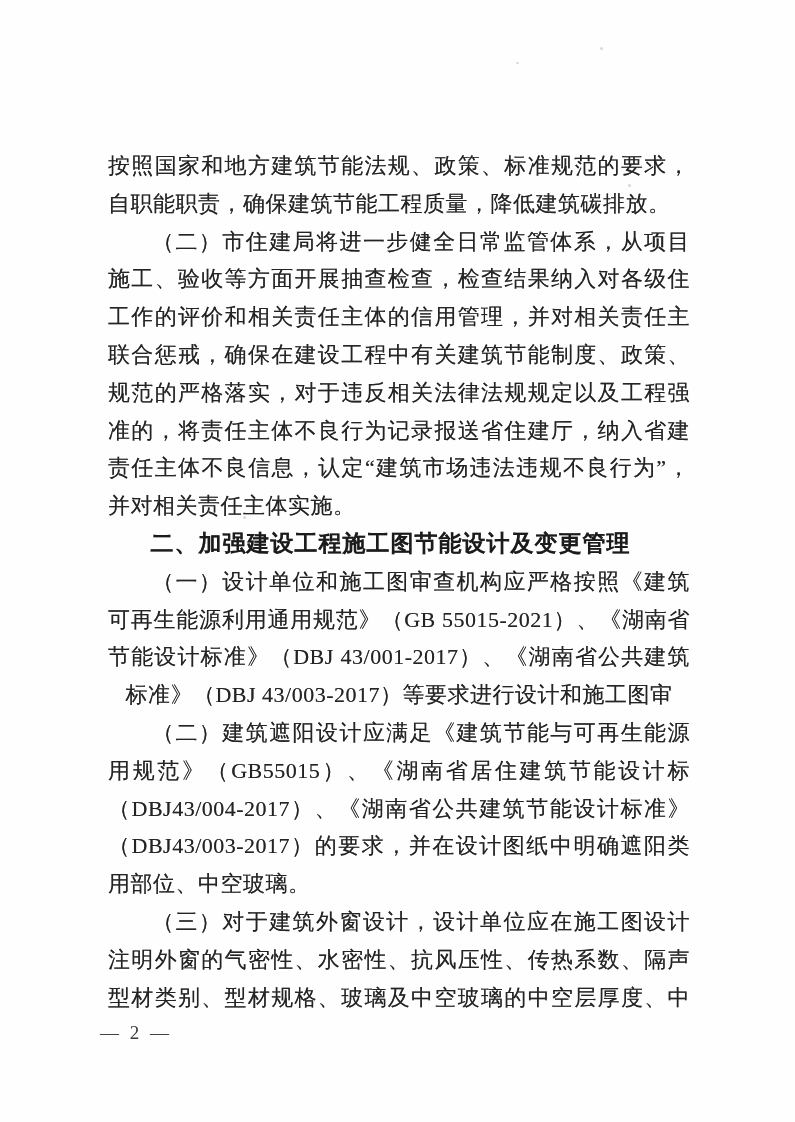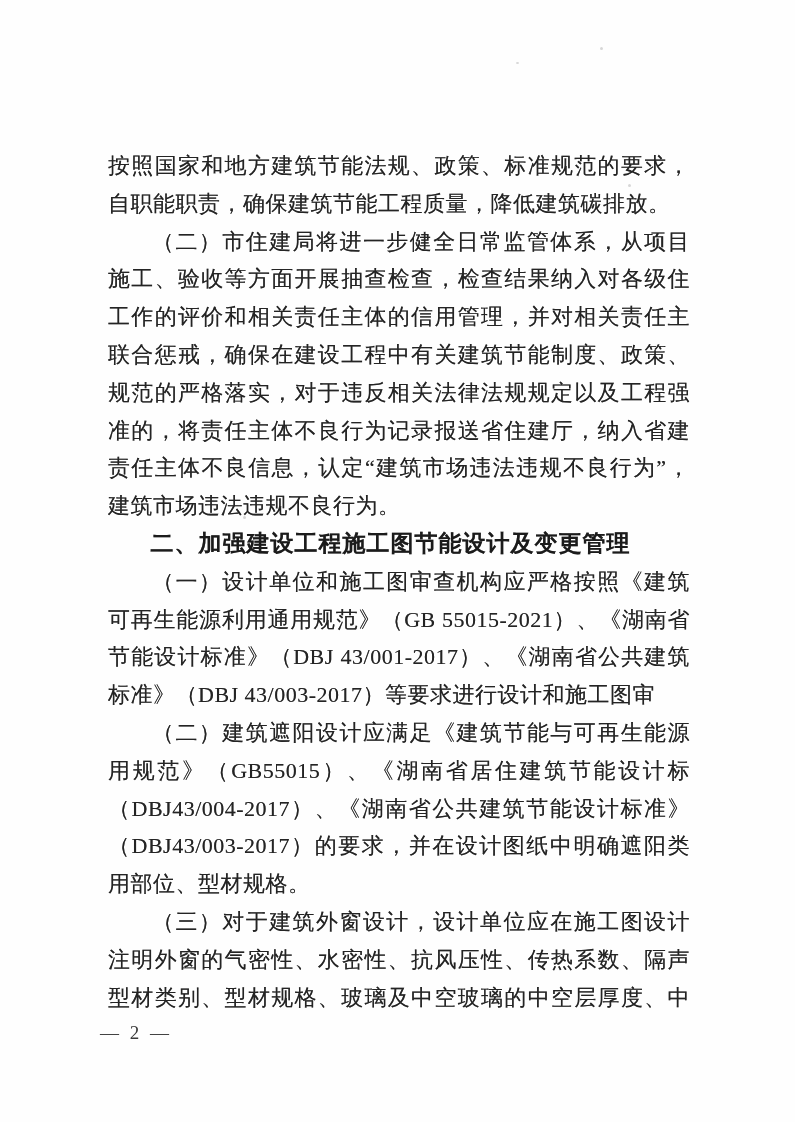--- a/index.html
+++ b/index.html
@@ -28,21 +28,21 @@
     color: #242424;
     text-shadow: 0 0 0.5px rgba(20,20,20,0.55);
     white-space: nowrap;
     text-align: justify;
     text-align-last: justify;
     text-justify: inter-character;
     white-space: normal;
     overflow: hidden;
   }
   .line.end {
-    text-align: left;
+    text-align: center;
     text-align-last: left;
   }
   .line.indent { text-indent: 2em; }
   .line.heading {
     font-family: "Liberation Sans", "DejaVu Sans", sans-serif;
     font-weight: 700;
     font-size: 23px;
     letter-spacing: 1px;
     text-align: center;
     text-align-last: left;
@@ -81,31 +81,31 @@
   <div class="text-block">
     <div class="line">按照国家和地方建筑节能法规、政策、标准规范的要求，履行各</div>
     <div class="line end">自职能职责，确保建筑节能工程质量，降低建筑碳排放。</div>
     <div class="line indent">（二）市住建局将进一步健全日常监管体系，从项目设计、</div>
     <div class="line">施工、验收等方面开展抽查检查，检查结果纳入对各级住建部门</div>
     <div class="line">工作的评价和相关责任主体的信用管理，并对相关责任主体实施</div>
     <div class="line">联合惩戒，确保在建设工程中有关建筑节能制度、政策、标准、</div>
     <div class="line">规范的严格落实，对于违反相关法律法规规定以及工程强制性标</div>
     <div class="line">准的，将责任主体不良行为记录报送省住建厅，纳入省建筑市场</div>
     <div class="line">责任主体不良信息，认定“建筑市场违法违规不良行为”，情节</div>
-    <div class="line end">建筑市场违法违规不良行为。</div>
+    <div class="line end">并对相关责任主体实施。</div>
     <div class="line heading">二、加强建设工程施工图节能设计及变更管理</div>
     <div class="line indent">（一）设计单位和施工图审查机构应严格按照《建筑节能与</div>
     <div class="line">可再生能源利用通用规范》（GB 55015-2021）、《湖南省居住建筑</div>
     <div class="line">节能设计标准》（DBJ 43/001-2017）、《湖南省公共建筑节能设计</div>
     <div class="line end">标准》（DBJ 43/003-2017）等要求进行设计和施工图审查。</div>
     <div class="line indent">（二）建筑遮阳设计应满足《建筑节能与可再生能源利用通</div>
     <div class="line">用规范》（GB55015）、《湖南省居住建筑节能设计标准》</div>
     <div class="line">（DBJ43/004-2017）、《湖南省公共建筑节能设计标准》</div>
     <div class="line">（DBJ43/003-2017）的要求，并在设计图纸中明确遮阳类型、应</div>
-    <div class="line end">用部位、型材规格。</div>
+    <div class="line end">用部位、中空玻璃。</div>
     <div class="line indent">（三）对于建筑外窗设计，设计单位应在施工图设计文件中</div>
     <div class="line">注明外窗的气密性、水密性、抗风压性、传热系数、隔声性能、</div>
     <div class="line">型材类别、型材规格、玻璃及中空玻璃的中空层厚度、中空玻璃</div>
   </div>
 
   <div class="page-number">— 2 —</div>
 
 </div>
 
 </body></html>

